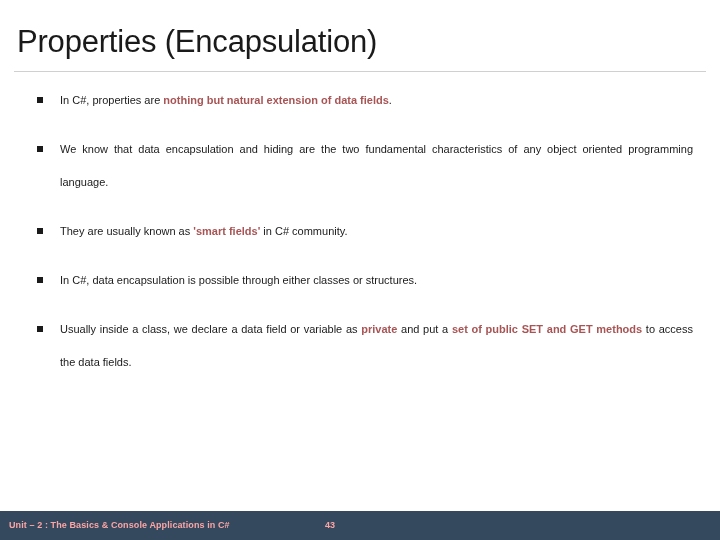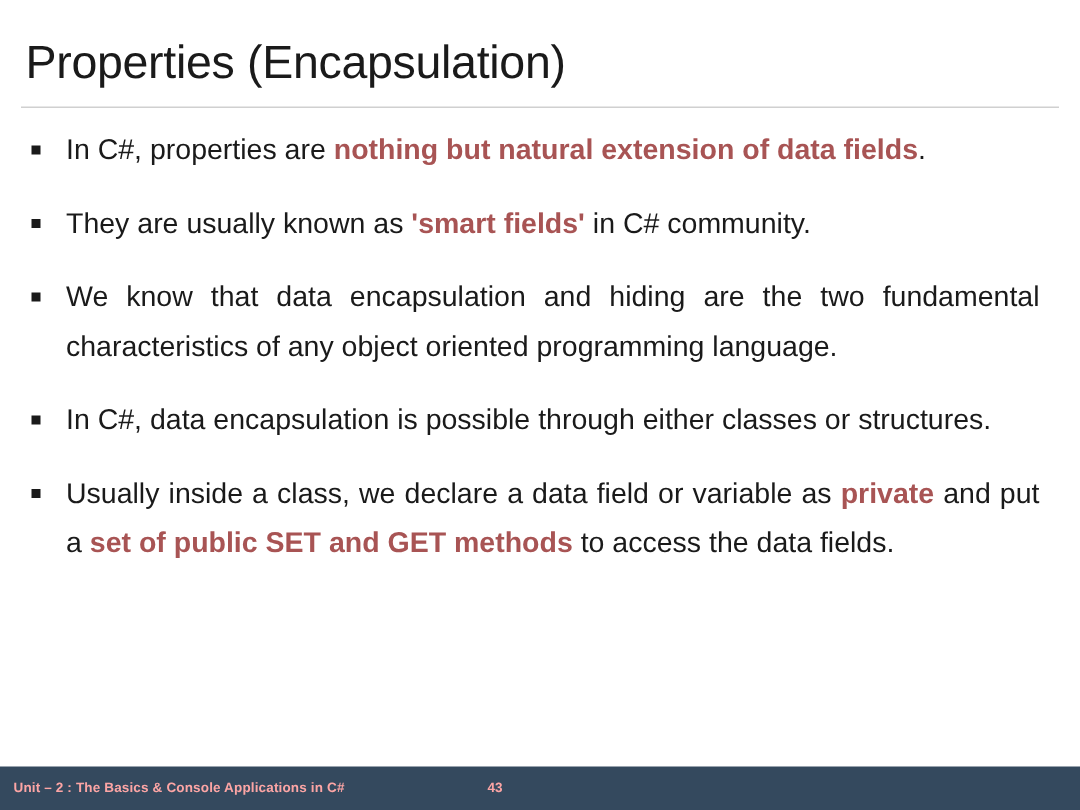--- a/index.html
+++ b/index.html
@@ -48,24 +48,24 @@
   .body-area {
     position: absolute;
     left: 0;
     top: 84px;
     width: 720px;
     height: 420px;
   }
 
   .bullet {
     position: relative;
-    margin: 0 0 16px 0;
+    margin: 0 0 16px 16px;
     padding-left: 44px;
     padding-right: 27px;
-    font-size: 19px;
+    font-size: 11px;
     line-height: 33px;
     color: #1a1a1a;
     text-align: justify;
     text-justify: inter-word;
   }
 
   .bullet:last-child {
     margin-bottom: 0;
   }
 
@@ -139,25 +139,25 @@
 
   <div class="title-rule"></div>
 
   <div class="body-area">
 
     <div class="bullet">
       <span class="bullet-marker"></span><span>In C#, properties are </span><span class="em-red">nothing but natural extension of data fields</span><span>.</span>
     </div>
 
     <div class="bullet">
-      <span class="bullet-marker"></span><span>They are usually known as </span><span class="em-red">'smart fields'</span><span> in C# community.</span>
+      <span class="bullet-marker"></span><span>We know that data encapsulation and hiding are the two fundamental characteristics of any object oriented programming language.</span>
     </div>
 
     <div class="bullet">
-      <span class="bullet-marker"></span><span>We know that data encapsulation and hiding are the two fundamental characteristics of any object oriented programming language.</span>
+      <span class="bullet-marker"></span><span>They are usually known as </span><span class="em-red">'smart fields'</span><span> in C# community.</span>
     </div>
 
     <div class="bullet">
       <span class="bullet-marker"></span><span>In C#, data encapsulation is possible through either classes or structures.</span>
     </div>
 
     <div class="bullet">
       <span class="bullet-marker"></span><span>Usually inside a class, we declare a data field or variable as </span><span class="em-red">private</span><span> and put a </span><span class="em-red">set of public SET and GET methods</span><span> to access the data fields.</span>
     </div>
 

